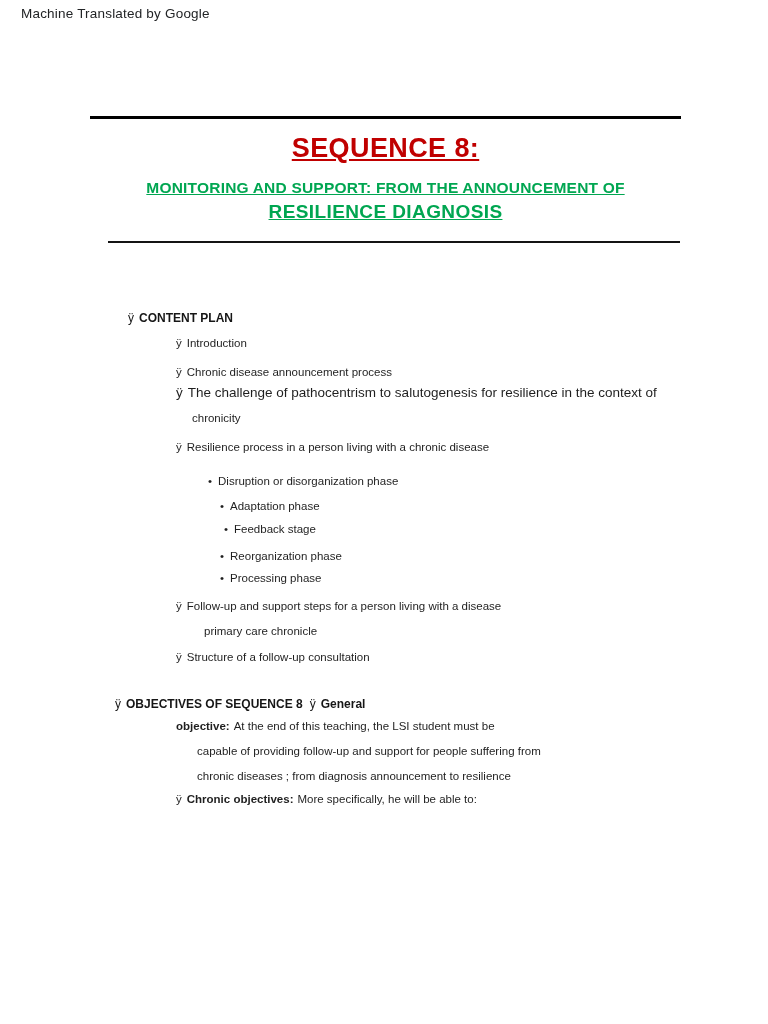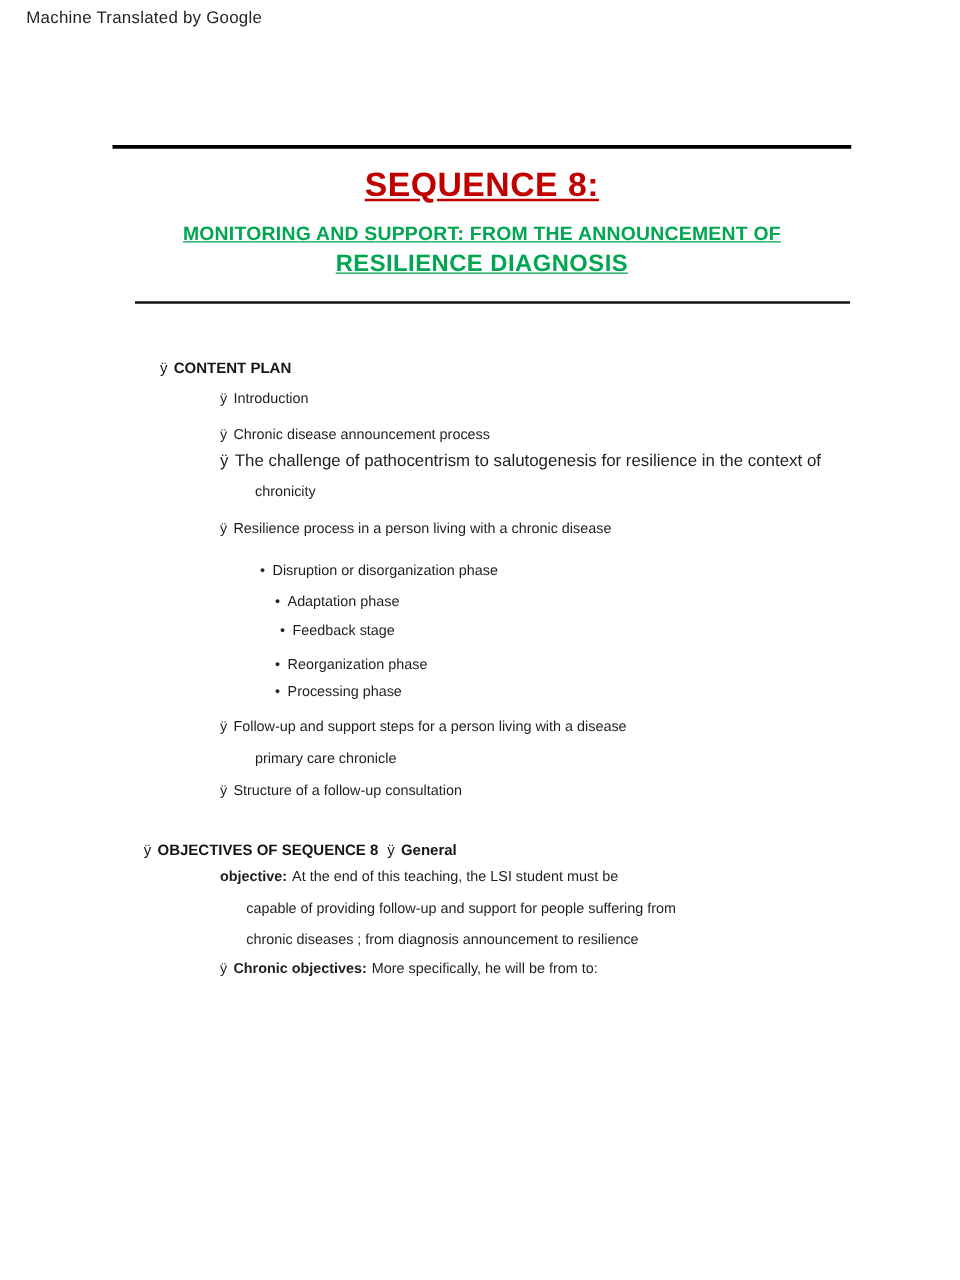--- a/index.html
+++ b/index.html
@@ -19,21 +19,21 @@
   }
   .rule { position:absolute; background:#000000; }
   .rule-top    { left:90px;  top:116px; width:591px; height:3px; }
   .rule-bottom { left:108px; top:241px; width:572px; height:2px; background:#141414; }
   .title { position:absolute; left:90px; width:591px; text-align:center; font-weight:bold; white-space:nowrap;text-decoration:underline; }
   .t1 { top:133px; font-size:27px; color:#c00000; letter-spacing:0.4px; }
   .t2 { top:179px; font-size:15.5px; color:#00a651; letter-spacing:0.2px; }
   .t3 { top:201px; font-size:19px;  color:#00a651; letter-spacing:0.4px; }
   .ln {
     position:absolute; white-space:nowrap;
-    font-size:11.5px; color:#1f1f1f; line-height:14px;
+    font-size:11.5px; color:#1f1f1f; line-height:14px;margin-top:24px;
   }
   .ln.head { font-size:12px; font-weight:bold; color:#161616; }
   .ln.big  { font-size:13.5px; }
   .bu { font-weight:normal; display:inline-block; margin-right:5px; }
   .bu2 { font-weight:normal; display:inline-block; margin:0 5px 0 7px; }
   .dot { display:inline-block; margin-right:6px; }
   .bold { font-weight:bold;text-align:right; }
 </style>
 </head>
 <body>
@@ -56,21 +56,21 @@
     <span class="bu">ÿ</span><span>Introduction</span>
   </div>
 
   <div class="ln" style="left:176px;top:341px">
     <span class="bu">ÿ</span><span>Chronic disease announcement process</span>
   </div>
 
   <div class="ln big" style="left:176px;top:362px">
     <span class="bu">ÿ</span><span>The challenge of pathocentrism to salutogenesis for resilience in the context of</span>
   </div>
-  <div class="ln" style="left:204px;top:387px">
+  <div class="ln" style="left:192px;top:387px">
     <span>chronicity</span>
   </div>
 
   <div class="ln" style="left:176px;top:416px">
     <span class="bu">ÿ</span><span>Resilience process in a person living with a chronic disease</span>
   </div>
 
   <div class="ln" style="left:208px;top:450px">
     <span class="dot">•</span><span>Disruption or disorganization phase</span>
   </div>
@@ -106,16 +106,16 @@
     <span class="bold" style="margin-right:4px">objective:</span><span>At the end of this teaching, the LSI student must be</span>
   </div>
   <div class="ln" style="left:197px;top:720px">
     <span>capable of providing follow-up and support for people suffering from</span>
   </div>
   <div class="ln" style="left:197px;top:745px">
     <span>chronic diseases ; from diagnosis announcement to resilience</span>
   </div>
 
   <div class="ln" style="left:176px;top:768px">
-    <span class="bu">ÿ</span><span class="bold" style="margin-right:4px">Chronic objectives:</span><span>More specifically, he will be from to:</span>
+    <span class="bu">ÿ</span><span class="bold" style="margin-right:4px">Chronic objectives:</span><span>More specifically, he will be able to:</span>
   </div>
 
 </div>
 
 </body></html>

